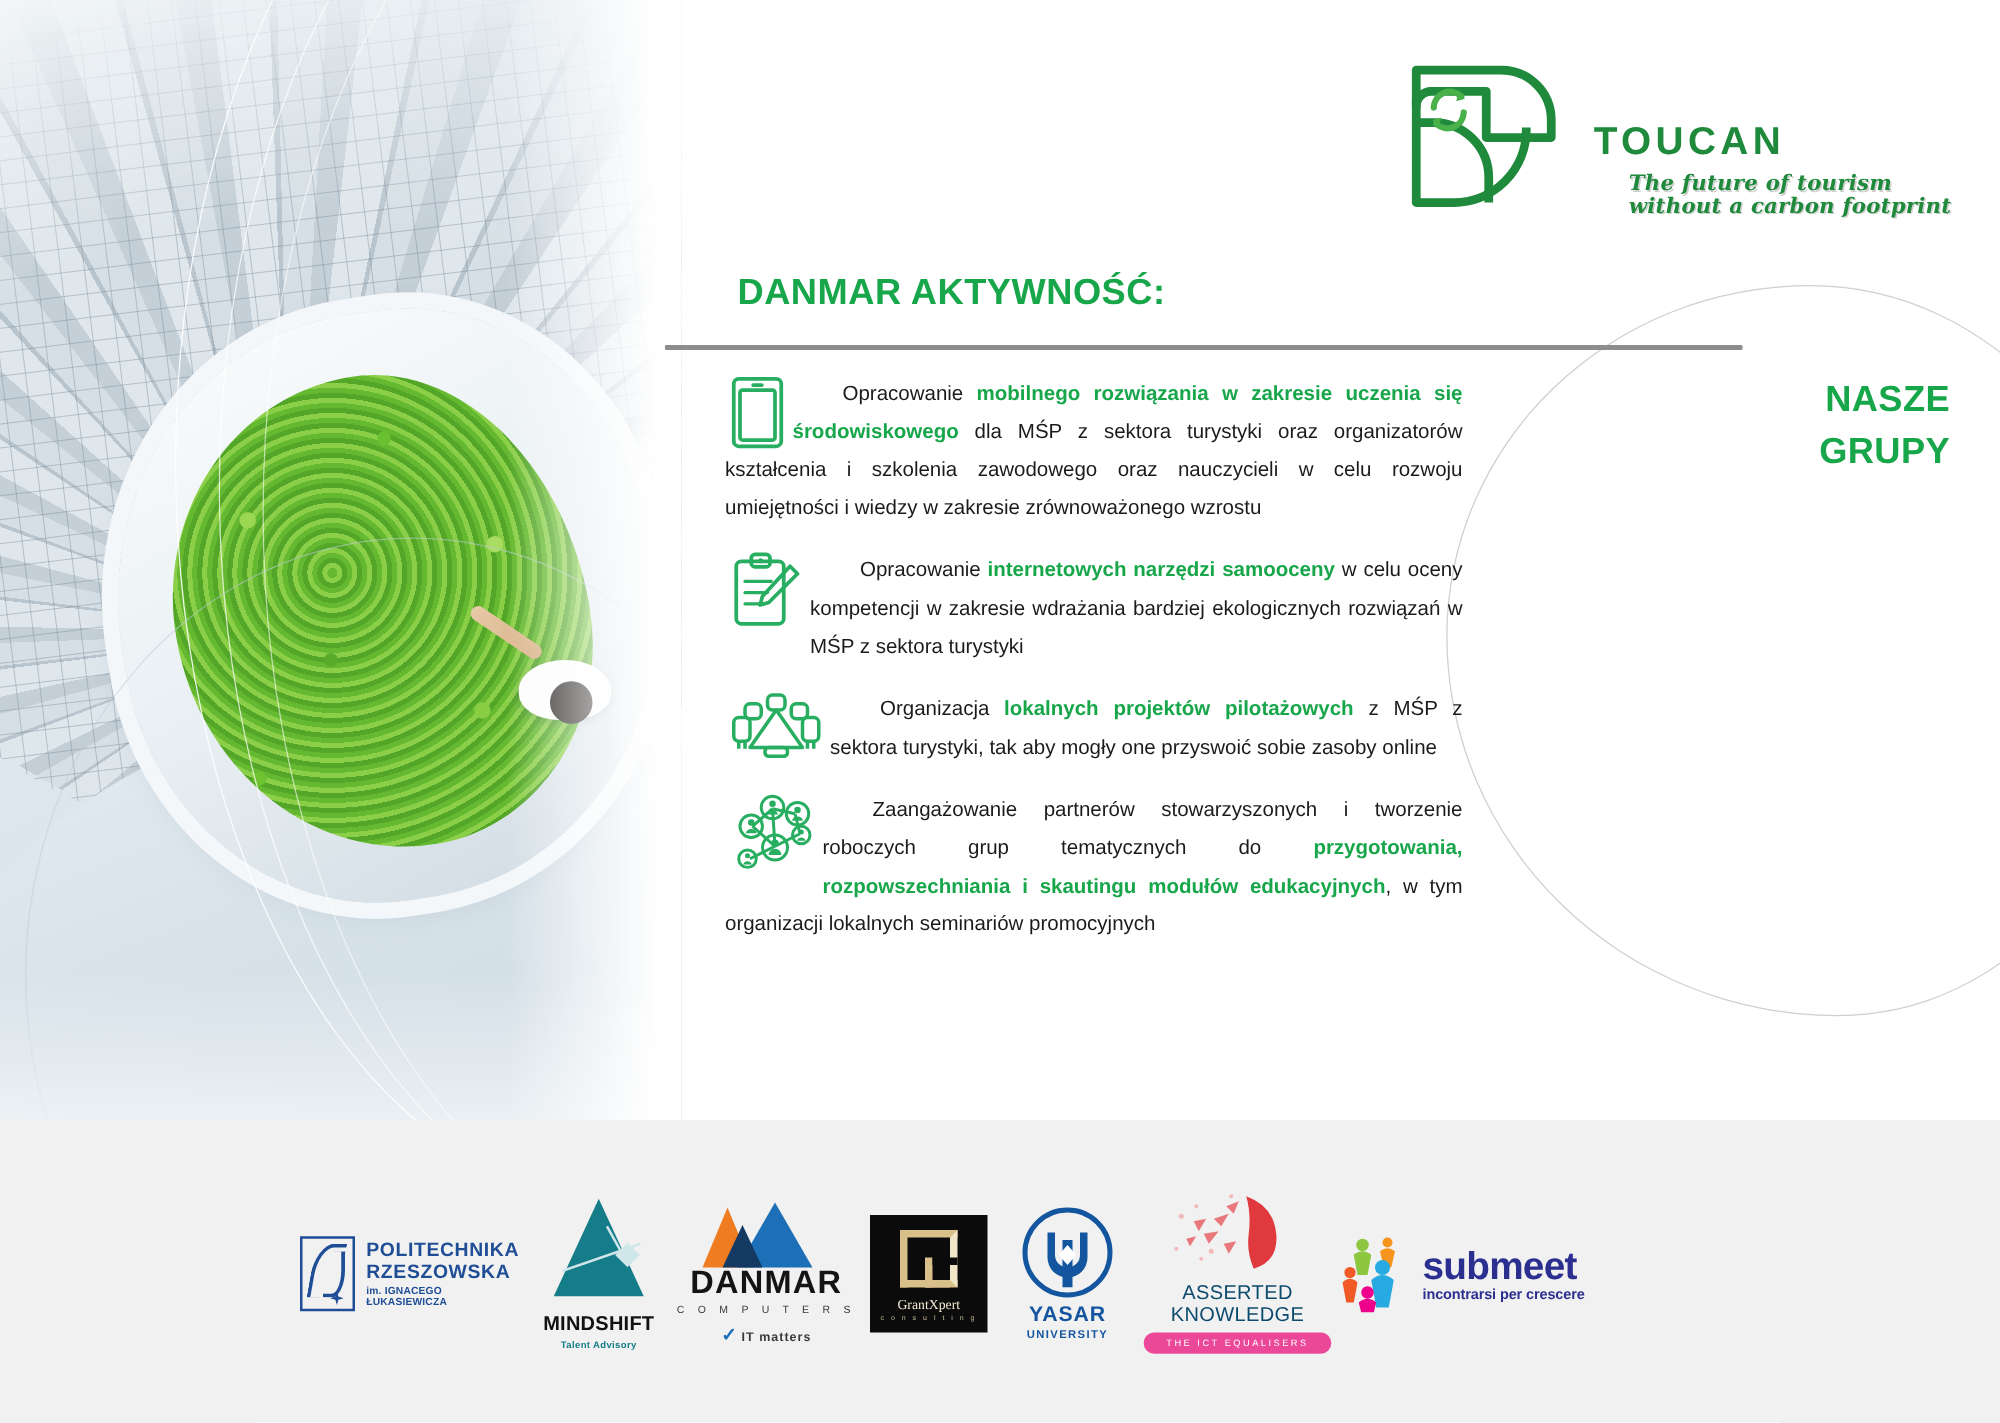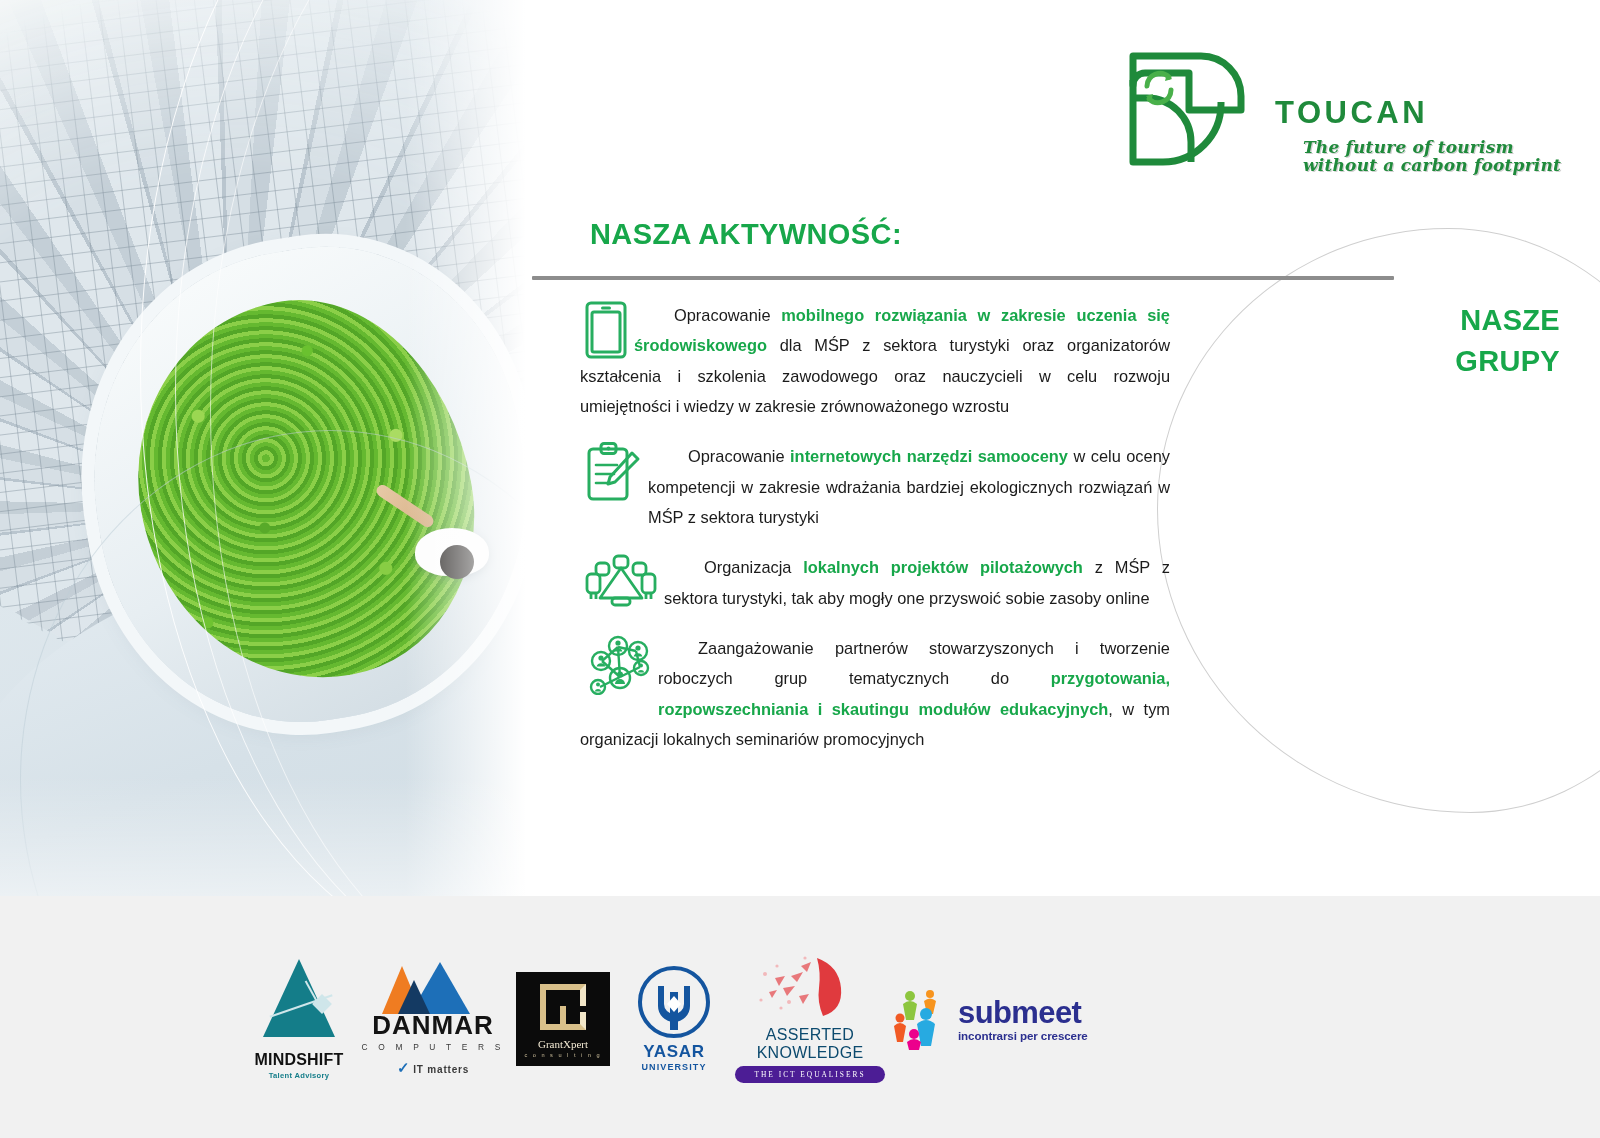--- a/index.html
+++ b/index.html
@@ -265,22 +265,22 @@
     width:42px; height:48px;
   }
   .ya-name { font-size:17px; font-weight:bold; color:#14559f; letter-spacing:.7px; margin-top:4px; }
   .ya-sub { font-size:9px; font-weight:bold; color:#14559f; letter-spacing:1.1px; }
 
   
   .pl-ak { width:160px; }
   .ak-face { width:110px; height:62px; margin:0 auto; position:relative; }
   .ak-name { font-size:16px; color:#0c4a6e; letter-spacing:.3px; margin-top:4px; }
   .ak-pill {
-    background:#4c1d95; color:#fff; font-size:7.4px; letter-spacing:2px;
-    border-radius:11px; padding:4px 11px; margin-top:4px; width:150px; margin-left:auto; margin-right:auto;font-family:Liberation Serif, serif;
+    background:#ec4899; color:#fff; font-size:7.4px; letter-spacing:2px;
+    border-radius:11px; padding:4px 11px; margin-top:4px; width:150px; margin-left:auto; margin-right:auto;
   }
 
   
   .pl-sm { width:210px; display:flex; align-items:center; gap:6px; }
   .sm-people { width:62px; height:62px; position:relative; flex:0 0 auto; }
   .sm-txt { text-align:left; }
   .sm-name { font-size:31px; font-weight:bold; color:#2b2f8f; letter-spacing:-.6px; line-height:1; }
   .sm-sub { font-size:11.6px; font-weight:bold; color:#2b2f8f; letter-spacing:-.1px; margin-top:1px; }
 </style>
 </head>
@@ -320,21 +320,21 @@
       <path d="M52 33 l5 6 -7 2 z" fill="#49b04a"></path>
       <path d="M36 62 l-5 -6 7 -2 z" fill="#49b04a"></path>
     </svg>
     <div class="logo-name">TOUCAN</div>
     <div class="logo-tagline">
       <span>The future of tourism</span><br>
       <span>without a carbon footprint</span>
     </div>
   </div>
 
-  <div class="heading">NASZA AKTYWNOŚĆ:</div>
+  <div class="heading">DANMAR AKTYWNOŚĆ:</div>
   <div class="rule"></div>
 
   <div class="content">
 
     <div class="block">
       <svg class="icon-float" width="44" height="60" viewBox="0 0 44 60">
         <rect x="3" y="3" width="38" height="54" rx="4" fill="none" stroke="#27ae60" stroke-width="3"></rect>
         <rect x="8" y="12" width="28" height="40" rx="2" fill="none" stroke="#27ae60" stroke-width="3"></rect>
         <rect x="17" y="6.5" width="10" height="3" rx="1.5" fill="#27ae60"></rect>
       </svg>
@@ -412,20 +412,30 @@
   <div class="groups">
     <h2>
       <span>NASZE</span><br>
       <span>GRUPY</span>
     </h2>
   </div>
 
   <div class="footer">
     <div class="logos">
 
+      <div class="plogo pl-prz">
+        <div class="prz-mark">
+          <span class="prz-star"></span>
+        </div>
+        <div class="prz-txt">
+          <div class="prz-l1">POLITECHNIKA</div>
+          <div class="prz-l1">RZESZOWSKA</div>
+          <div class="prz-l3">im. IGNACEGO ŁUKASIEWICZA</div>
+        </div>
+      </div>
 
       <div class="plogo pl-ms">
         <div class="ms-tri">
           <span class="ms-ray"></span>
           <span class="ms-ray2"></span>
           <span class="ms-diamond"></span>
         </div>
         <div class="ms-name">MINDSHIFT</div>
         <div class="ms-sub">Talent Advisory</div>
       </div>

